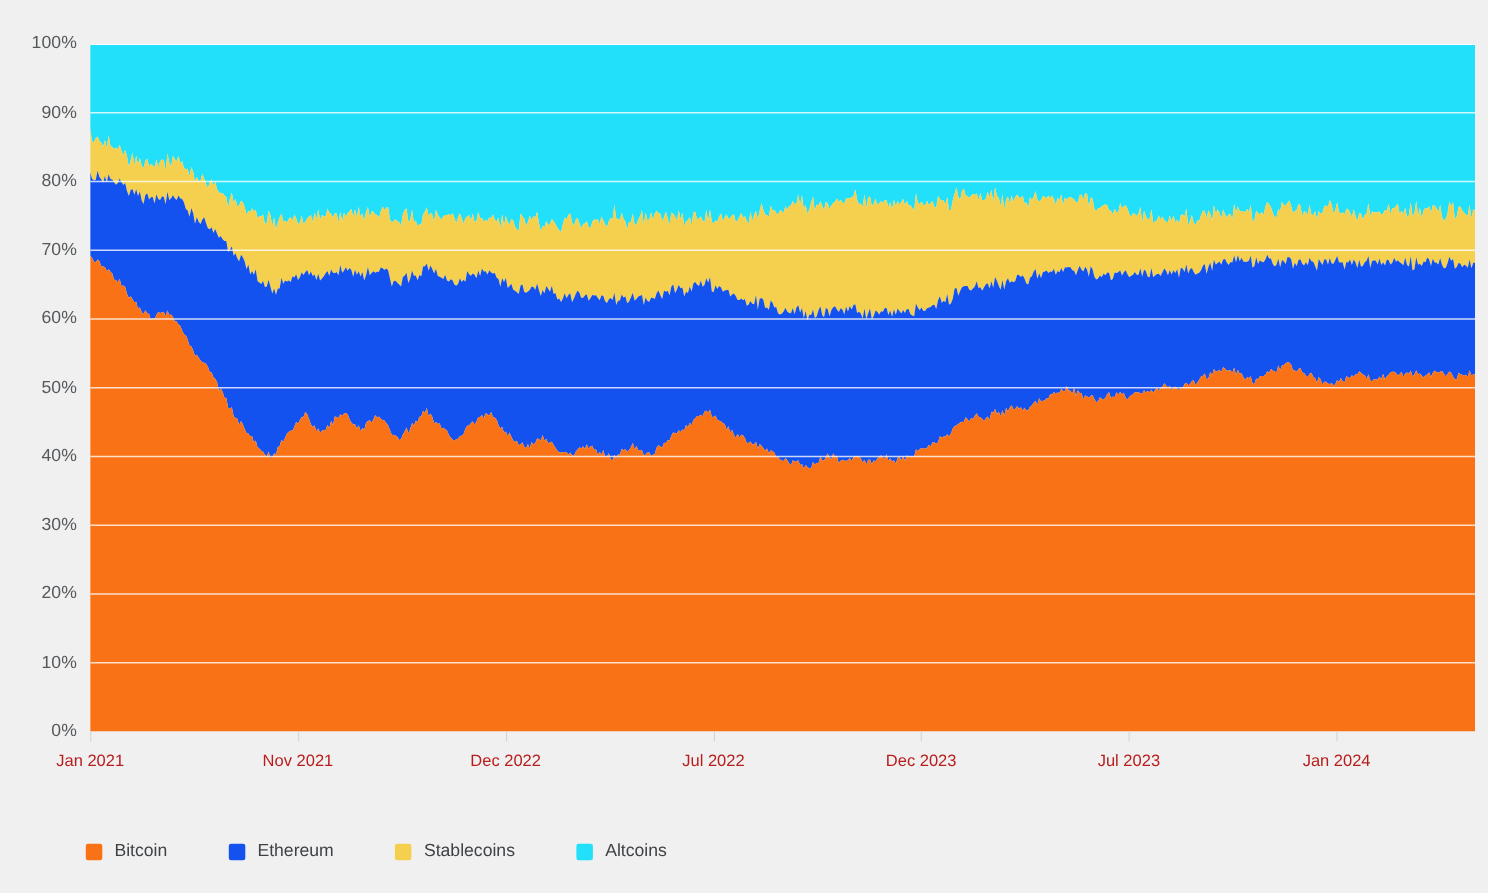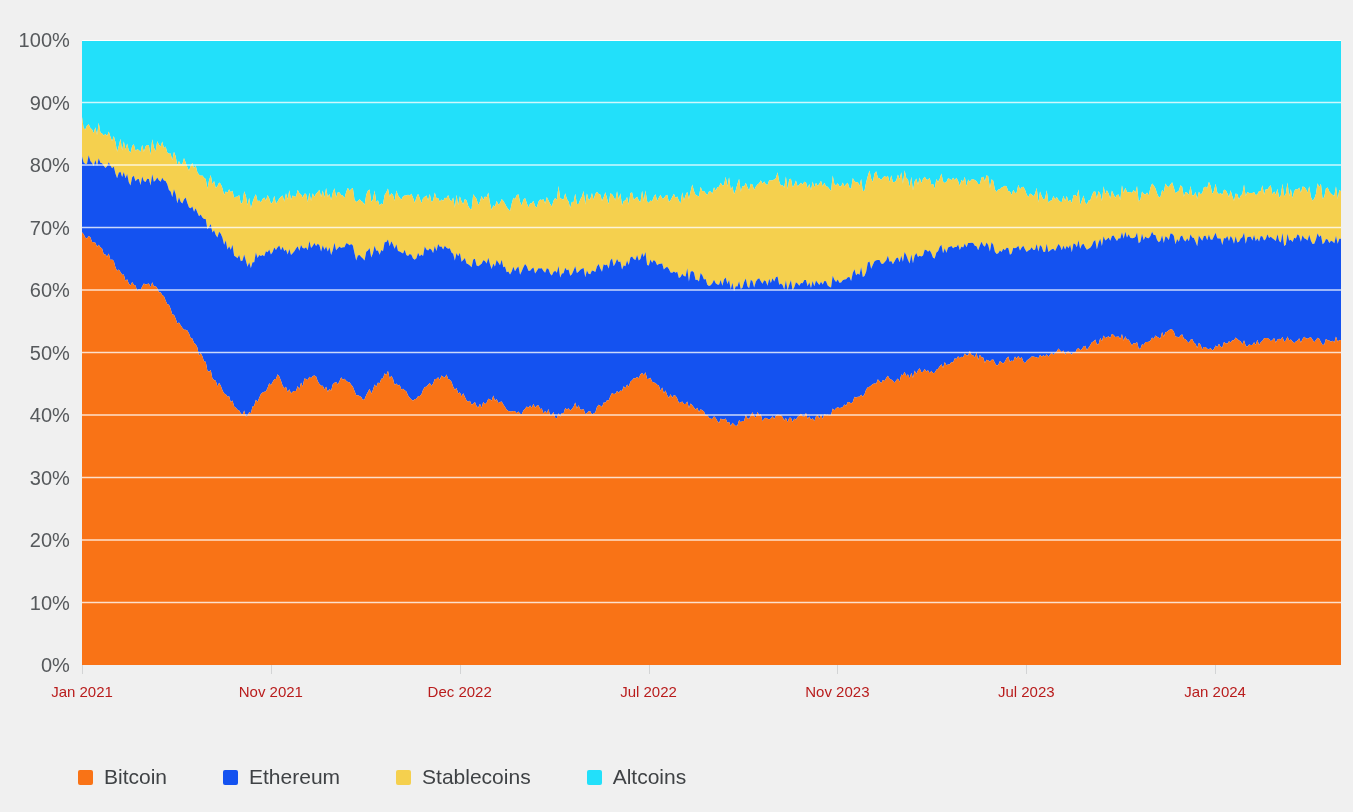--- a/index.html
+++ b/index.html
@@ -42,21 +42,21 @@
     position: absolute;
     left: 0;
     top: 40px;
     width: 70px;
     height: 625px;
   }
   .y-tick-label {
     position: absolute;
     right: 0;
     transform: translateY(-50%);
-    font-size: 20px;
+    font-size: 16px;
     color: #56595c;
     letter-spacing: 0.1px;
     white-space: nowrap;
     text-align: left;
     margin-left: 48px;
   }
 
   
   .x-axis {
     position: absolute;
@@ -96,21 +96,21 @@
     margin-right: 56px;
   }
   .legend-swatch {
     width: 15px;
     height: 15px;
     border-radius: 2px;
     margin-right: 11px;
     flex: none;
   }
   .legend-label {
-    font-size: 21px;
+    font-size: 16px;
     color: #3f4245;
     white-space: nowrap;
   }
 </style>
 </head>
 <body>
 
 <div id="chart-root">
 
   <div class="y-axis">
@@ -149,21 +149,21 @@
   <div class="x-axis">
       <div class="x-tick-mark" style="left: 0px;"></div>
       <div class="x-tick-label" style="left: 0px;">Jan 2021</div>
       <div class="x-tick-mark" style="left: 188.85px;"></div>
       <div class="x-tick-label" style="left: 188.85px;">Nov 2021</div>
       <div class="x-tick-mark" style="left: 377.7px;"></div>
       <div class="x-tick-label" style="left: 377.7px;">Dec 2022</div>
       <div class="x-tick-mark" style="left: 566.55px;"></div>
       <div class="x-tick-label" style="left: 566.55px;">Jul 2022</div>
       <div class="x-tick-mark" style="left: 755.4px;"></div>
-      <div class="x-tick-label" style="left: 755.4px;">Nov 2023</div>
+      <div class="x-tick-label" style="left: 755.4px;">Dec 2023</div>
       <div class="x-tick-mark" style="left: 944.25px;"></div>
       <div class="x-tick-label" style="left: 944.25px;">Jul 2023</div>
       <div class="x-tick-mark" style="left: 1133.1px;"></div>
       <div class="x-tick-label" style="left: 1133.1px; text-align: right;">Jan 2024</div>
     </div>
 
   <div class="legend" id="legend">
       <div class="legend-item">
         <span class="legend-swatch" style="background: rgb(249, 115, 22);"></span>
         <span class="legend-label">Bitcoin</span>

